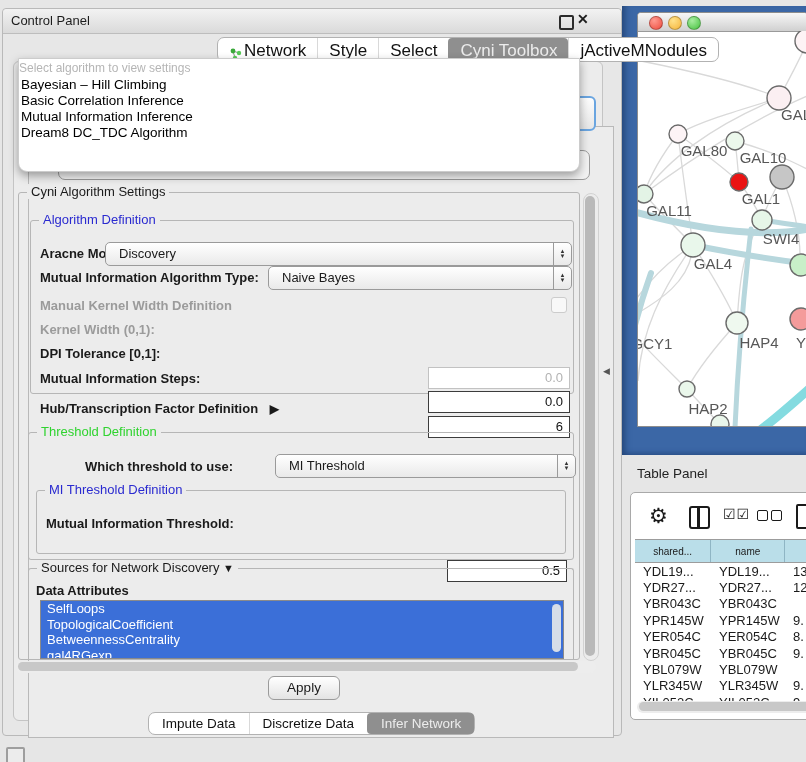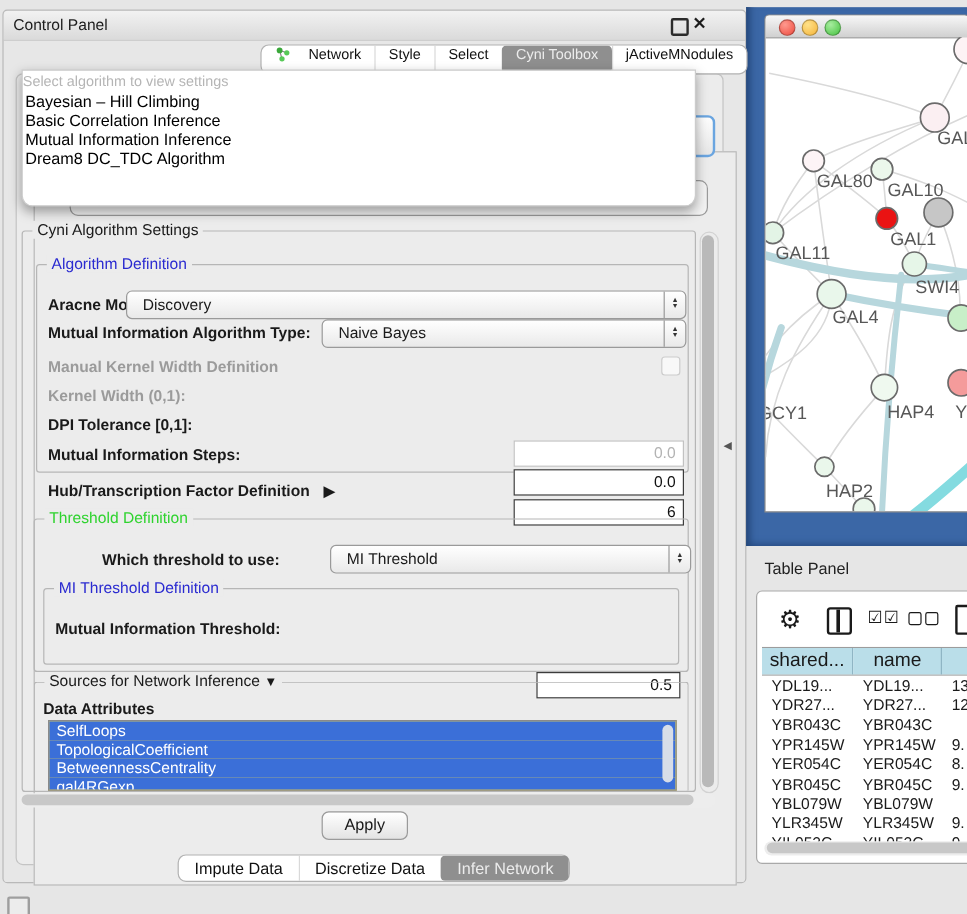--- a/index.html
+++ b/index.html
@@ -17,21 +17,21 @@
   .cp-titlebar{left:0;top:0;right:0;height:24px;
     background:linear-gradient(#f2f2f2,#dadada);
     border-bottom:1px solid #bdbdbd;border-radius:4px 4px 0 0;}
   .cp-title{left:8px;top:4px;font-size:13px;color:#1c1c1c;}
   .float-box{left:556px;top:6px;width:11px;height:11px;border:2px solid #2b2b2b;border-radius:2px;}
   .close-x{left:574px;top:2px;font-size:14px;font-weight:bold;color:#1c1c1c;}
 
   
   .tabstrip{left:214px;top:28px;height:23px;display:flex;background:#ffffff;
     border:1px solid #b2b2b2;border-radius:7px;z-index:10;align-items:stretch;}
-  .tab{display:flex;align-items:flex-start;gap:15px;padding:0 11px;font-size:12px;
+  .tab{display:flex;align-items:flex-end;gap:2px;padding:0 11px;font-size:17px;
     border-left:1px solid #d9d9d9;white-space:nowrap;color:#111;}
   .tab:first-child{border-left:none;}
   .tab.selected{background:#8f8f8f;color:#ececec;border-radius:4px;border-left-color:transparent;}
 
   .cp-inner{left:10px;top:52px;width:588px;height:658px;background:#ececec;
     border:1px solid #c4c4c4;border-radius:6px;}
   .settings-area{left:14px;top:64px;width:584px;height:610px;background:#ececec;
     border:1px solid #b9b9b9;}
 
   
@@ -119,21 +119,21 @@
   .colicon{left:58px;top:13px;width:17px;height:19px;border:2.5px solid #1a1a1a;border-radius:3px;}
   .colicon:after{content:"";position:absolute;left:6px;top:0;bottom:0;width:2.5px;background:#1a1a1a;}
   .checks{left:92px;top:13px;font-size:14px;color:#1a1a1a;letter-spacing:1px;}
   .unchecks{left:126px;top:16px;}
   .unchecks span{display:inline-block;width:9px;height:9px;border:1.5px solid #1a1a1a;border-radius:2px;margin-right:3px;}
   .docicon{left:165px;top:11px;width:16px;height:21px;border:2.5px solid #1a1a1a;border-radius:2px;background:#fff;}
 
   .tbl{left:4px;top:46px;right:0;bottom:0;overflow:hidden;}
   .tbl-header{display:flex;height:22px;border-top:1px solid #9c9c9c;border-bottom:1px solid #9c9c9c;}
   .th{background:#badee9;border-right:1px solid #8fb5c4;display:flex;align-items:center;
-    justify-content:center;font-size:16px;overflow:hidden;white-space:nowrap;}
+    justify-content:center;font-size:10px;overflow:hidden;white-space:nowrap;}
   .tr{display:flex;height:16.4px;align-items:center;}
   .td{padding-left:8px;font-size:13px;white-space:nowrap;overflow:hidden;}
 
   .net-label{font-size:15px;fill:#575757;font-family:"Liberation Sans",sans-serif;}
 
   .mini-icon{left:6px;top:747px;width:15px;height:13px;border:2px solid #9e9e9e;border-radius:2px;background:#ececec;}
 </style>
 </head>
 <body>
 
@@ -236,21 +236,21 @@
 </div>
 
 <div class="gbox" style="left:36px;top:490px;width:528px;height:62px;">
   <span class="legend blue">MI Threshold Definition</span>
 </div>
 <div class="abs lbl" style="left:46px;top:516px;">Mutual Information Threshold:</div>
 <div class="field on" style="left:447px;top:512px;width:112px;">0.5</div>
 
 <div class="gbox" style="left:28px;top:568px;width:544px;height:90px;border-bottom:none;border-radius:3px 3px 0 0;">
   <span class="legend">
-    <span>Sources for Network Inference</span>
+    <span>Sources for Network Discovery</span>
     <span style="font-size:11px;">▼</span>
   </span>
 </div>
 <div class="abs lbl" style="left:36px;top:583px;">Data Attributes</div>
 <div class="attr-list" style="left:40px;top:600px;width:522px;height:57px;" id="attr-list">
 
 <div class="attr-item">SelfLoops</div>
     <div class="attr-item">TopologicalCoefficient</div>
     <div class="attr-item">BetweennessCentrality</div>
     <div class="attr-item">gal4RGexp</div>

